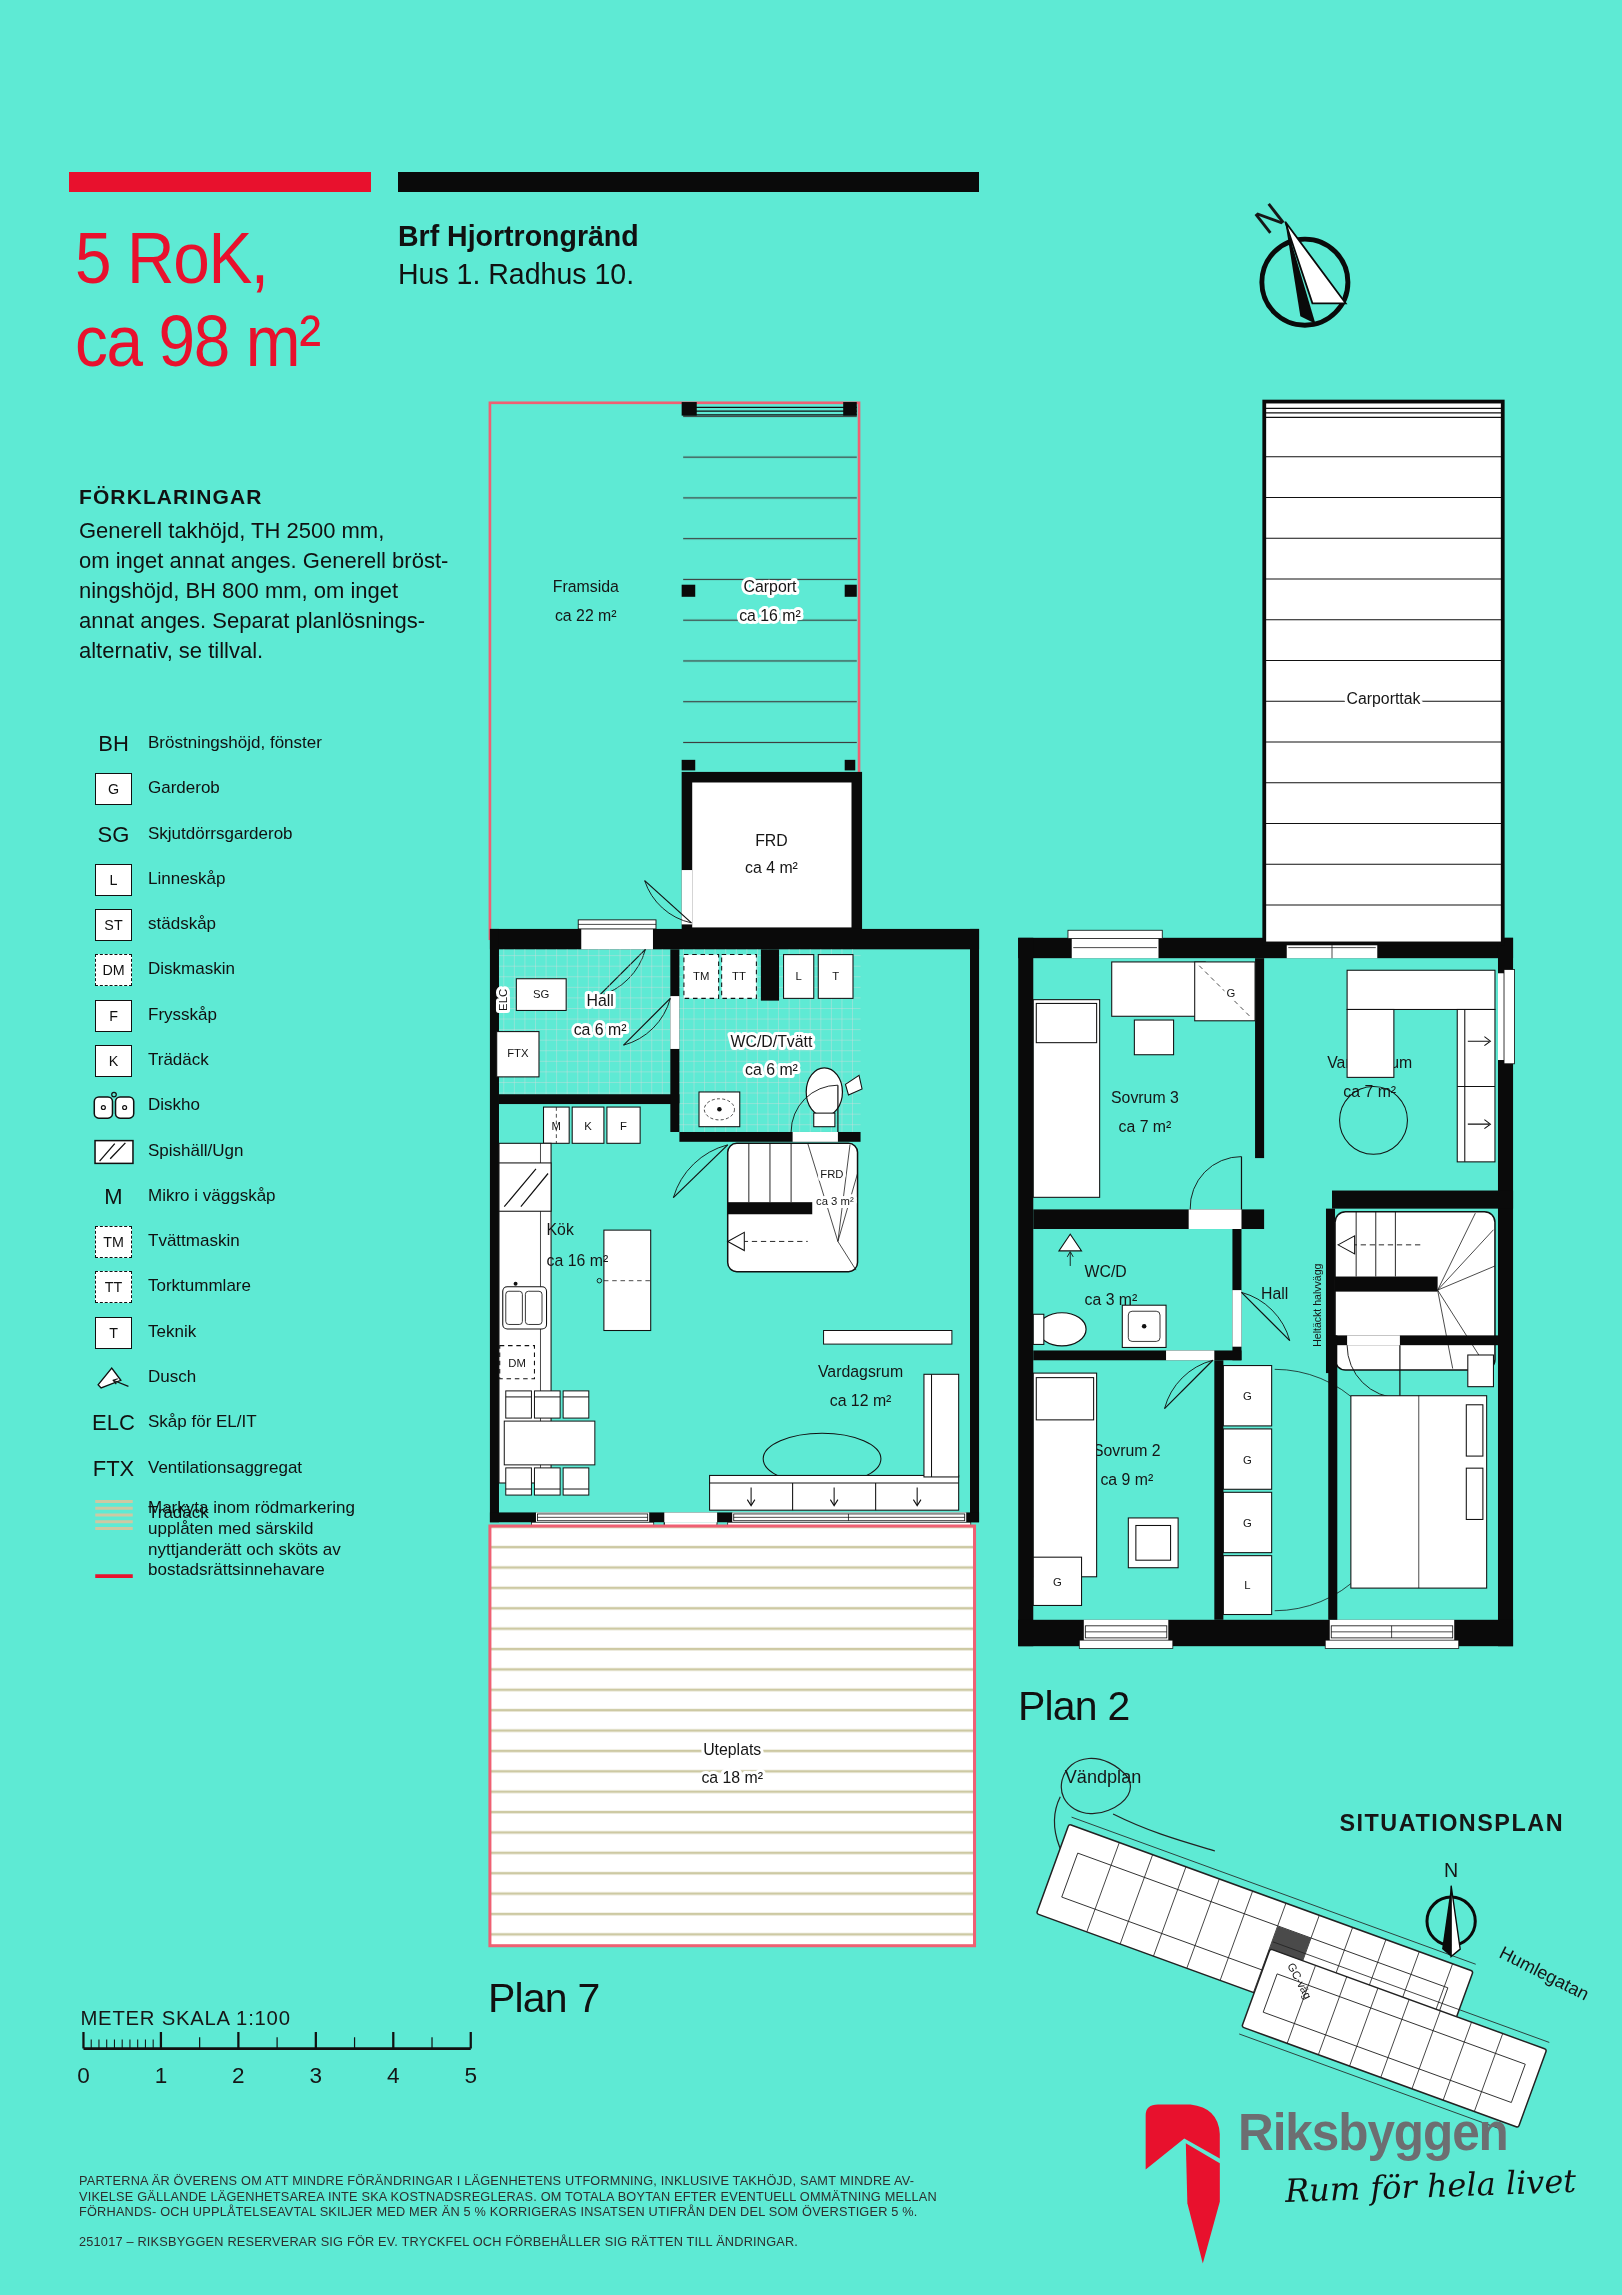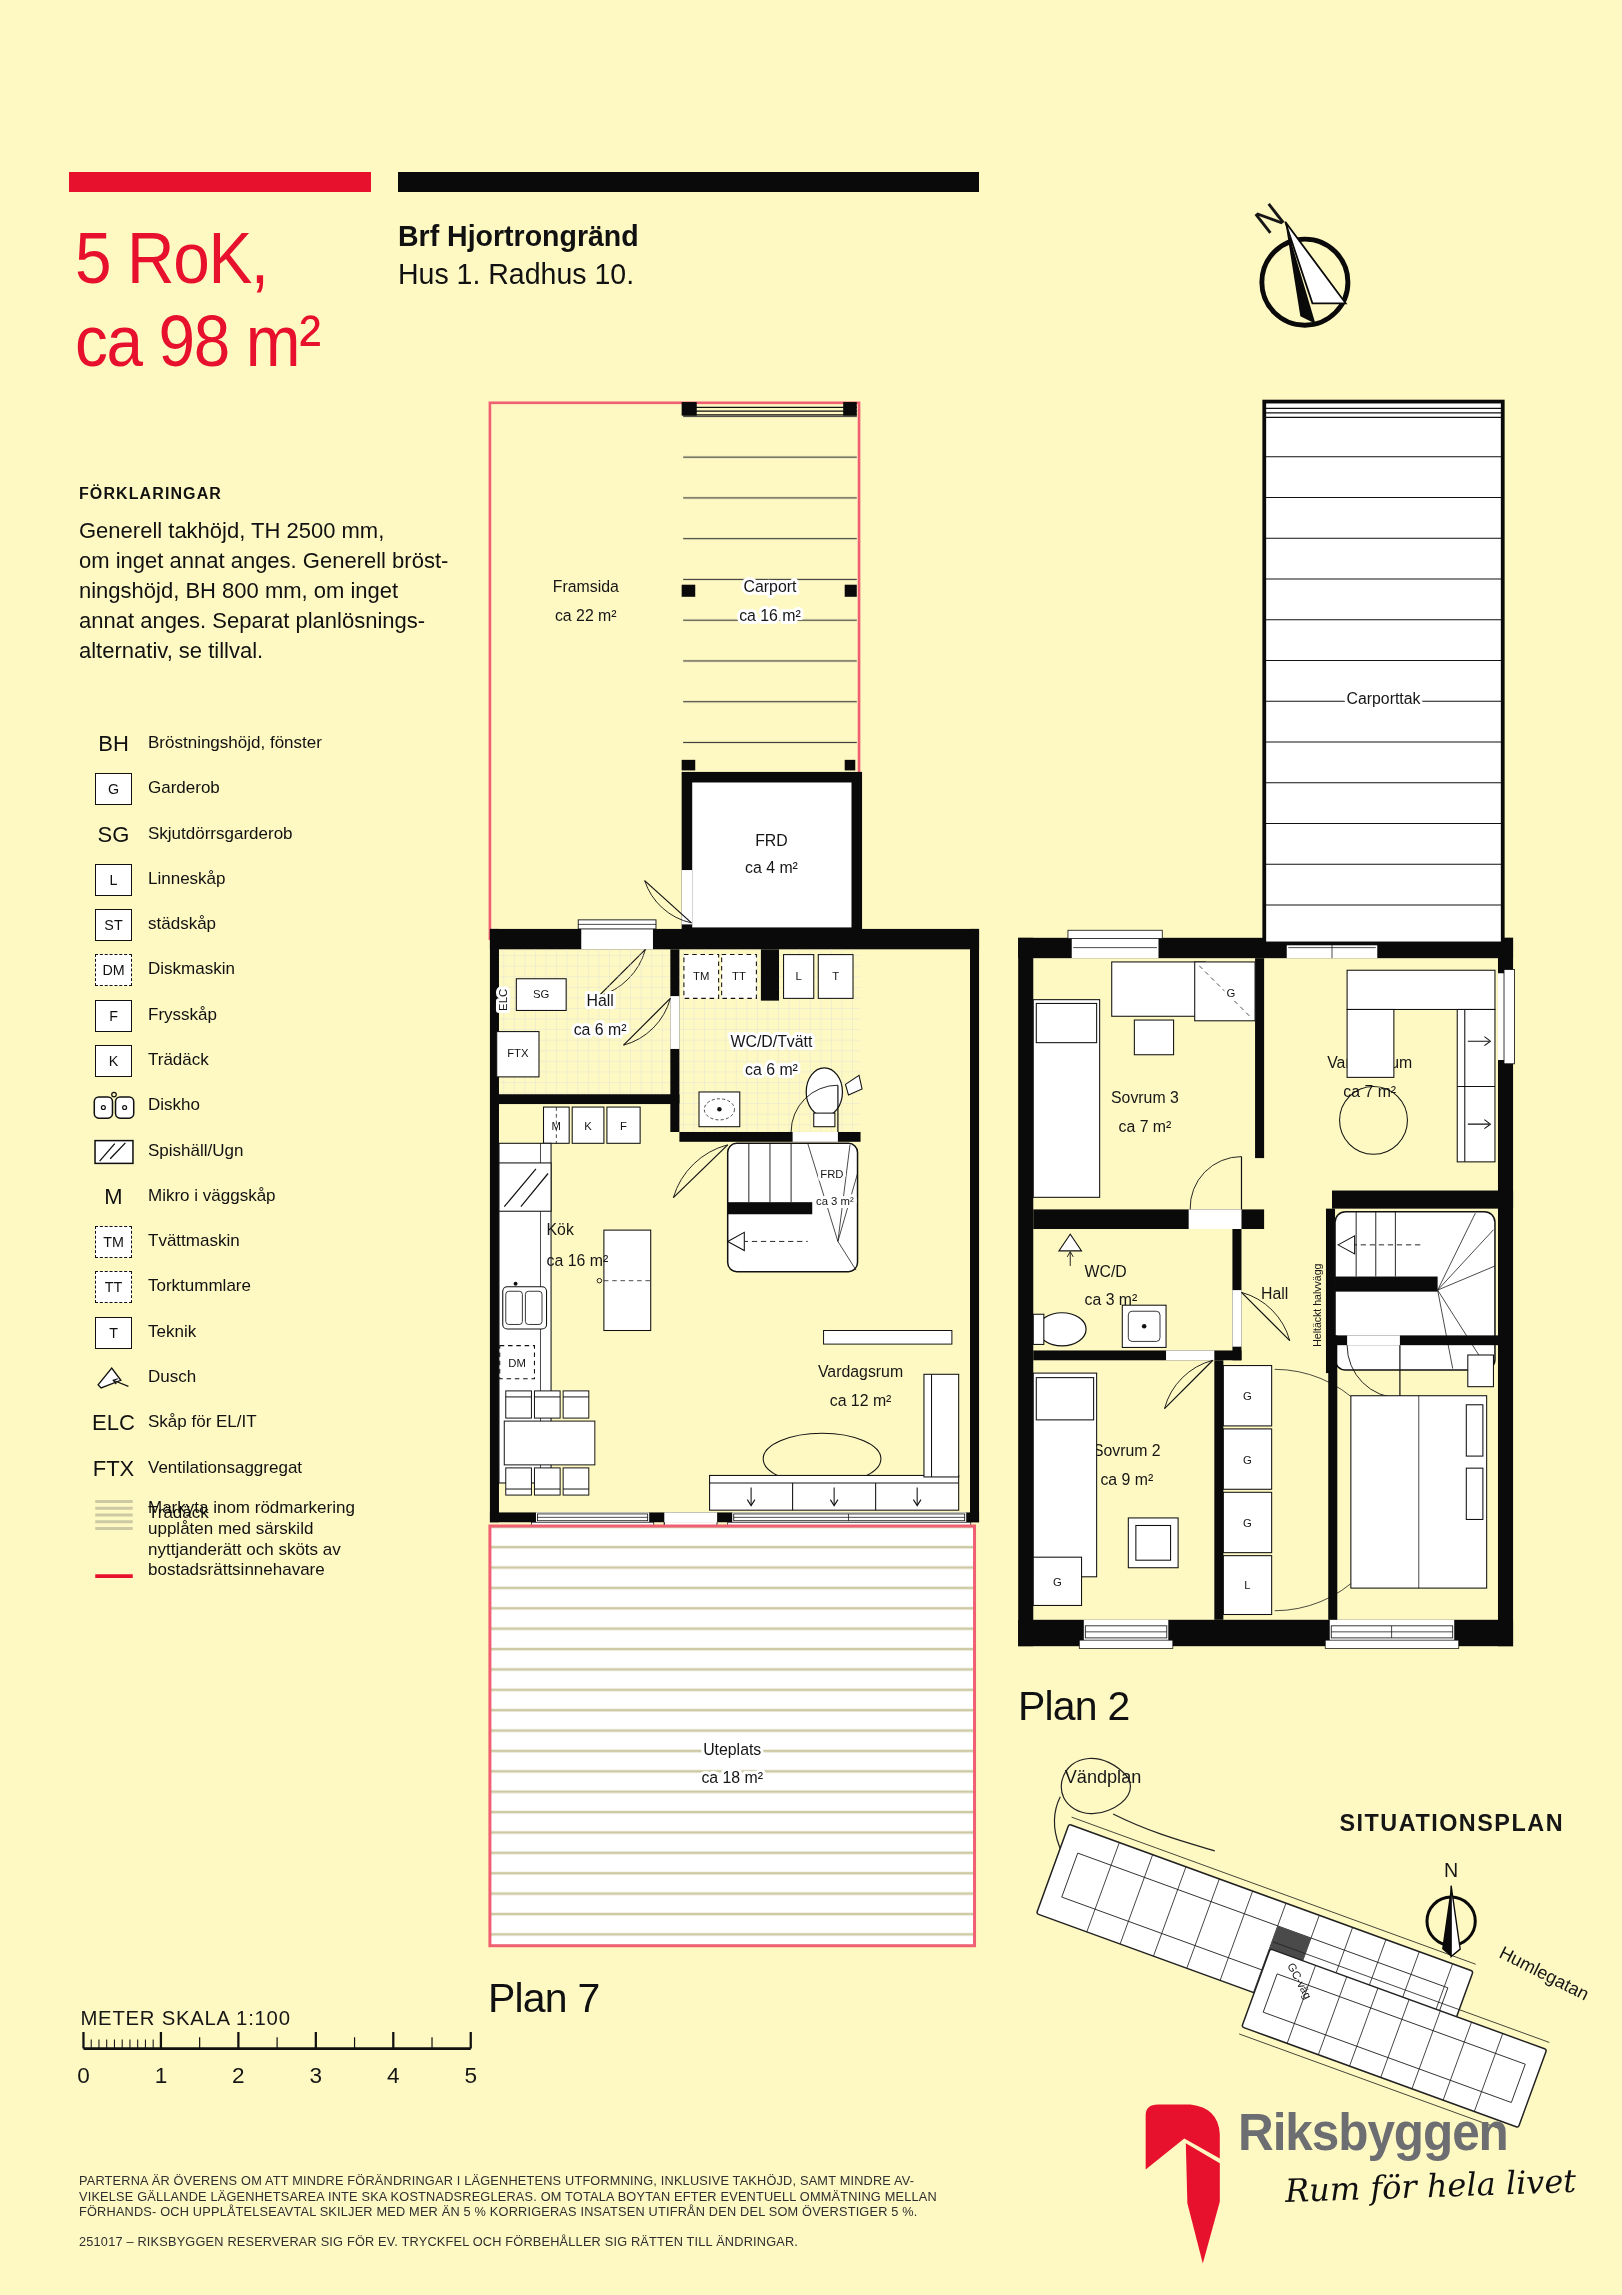--- a/index.html
+++ b/index.html
@@ -1,27 +1,27 @@
 <!DOCTYPE html>
 <html style="font-size:12px"><head>
 <meta charset="utf-8">
 <style>
   html,body{margin:0;padding:0;background:#fff;}
-  #page{position:relative;width:1623px;height:2295px;background:#fef9c3;overflow:hidden;
+  #page{position:relative;width:1623px;height:2295px;background:#5eead4;overflow:hidden;
         font-family:"Liberation Sans",sans-serif;color:#111;}
   .abs{position:absolute;}
   
   .redbar{left:69px;top:172px;width:302px;height:19.6px;background:#e8112d;}
   .blackbar{left:398px;top:172px;width:581px;height:19.6px;background:#0a0a0a;}
   .title{left:75px;top:216px;font-size:73px;line-height:1.14;color:#e8112d;
          letter-spacing:-1.5px;transform:scaleX(.9);transform-origin:left top;white-space:nowrap;}
   .proj{left:398px;top:217px;font-size:30px;line-height:1.28;transform:scaleX(.95);transform-origin:left top;}
   .proj .b{font-weight:bold;}
   
-  .lgd-h{left:79px;top:485px;font-size:16px;font-weight:bold;letter-spacing:1.1px;}
+  .lgd-h{left:79px;top:485px;font-size:21px;font-weight:bold;letter-spacing:1.1px;}
   .lgd-p{left:79px;top:516px;font-size:22px;line-height:1.36;white-space:pre-line;}
   .lgd{left:79px;top:721px;width:377px;height:959px;}
   .lrow{position:absolute;left:0;width:377px;height:45px;display:flex;align-items:center;}
   .lrow.tall{align-items:flex-end;}
   .sym{width:69px;display:flex;justify-content:center;flex:none;}
   .sym .txt{font-size:22px;}
   .bx{width:35px;height:30px;border:1.5px solid #111;display:flex;align-items:center;justify-content:center;
       font-size:14.3px;background:#fff;}
   .bx.dash{border-style:dashed;}
   .llb{font-size:17px;white-space:pre-line;line-height:1.22;}

